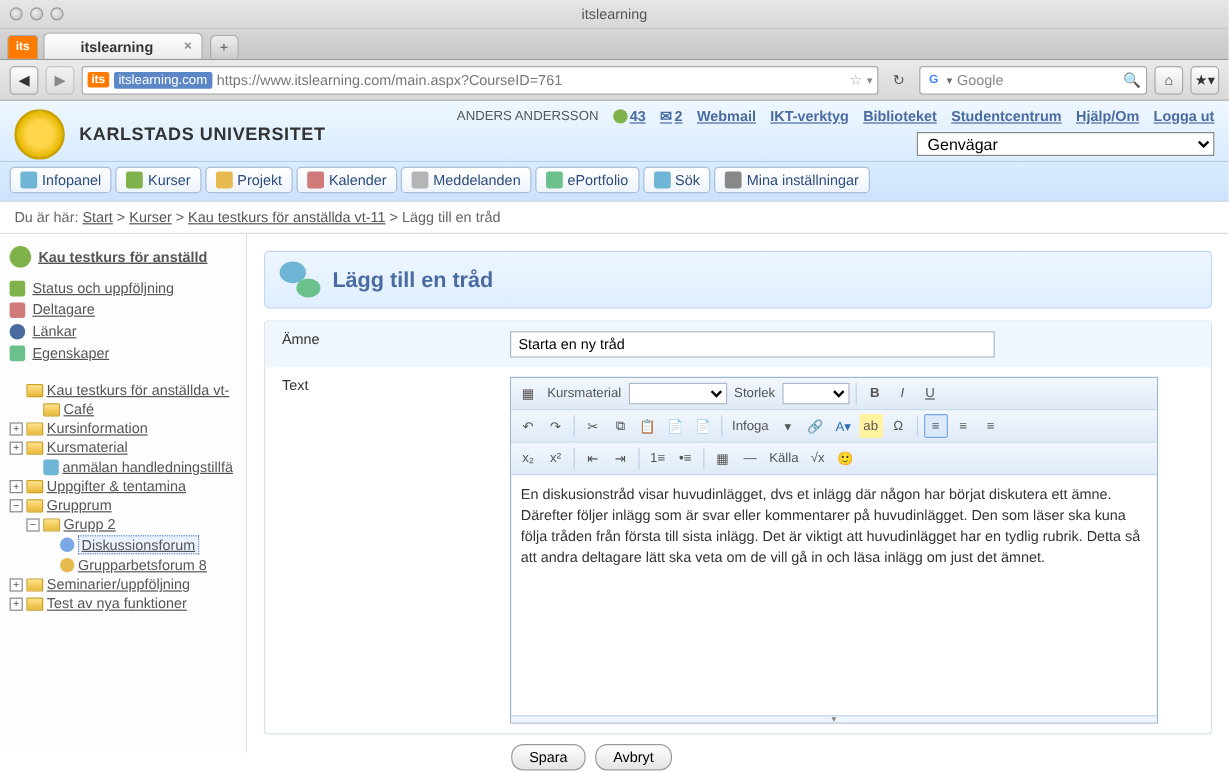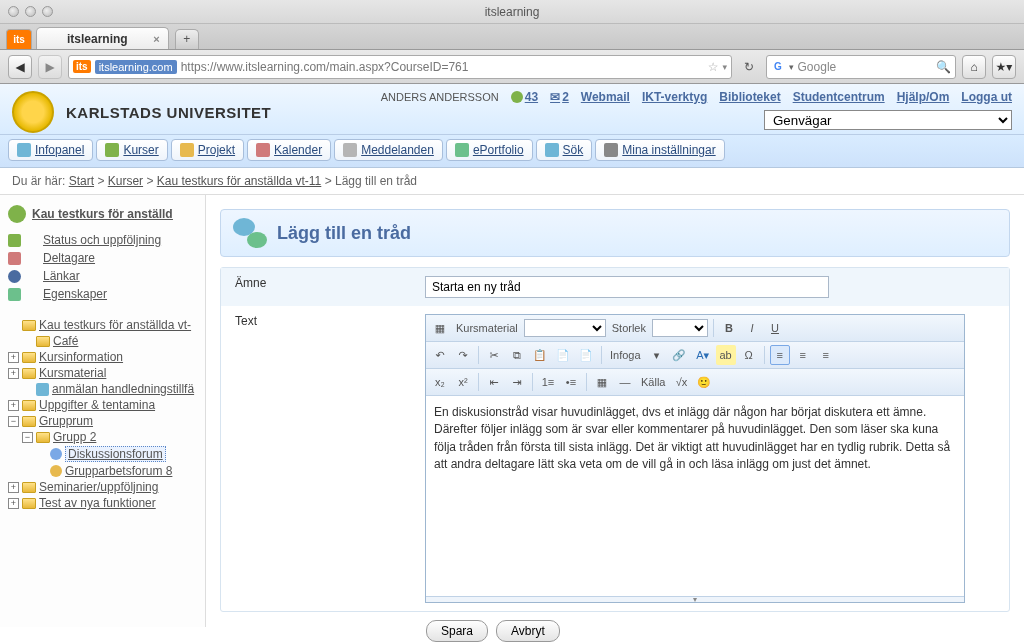--- a/index.html
+++ b/index.html
@@ -40,34 +40,34 @@
 .hdr-links { display: flex; gap: 12px; align-items: center; font-size: 12px; }
 .hdr-links a { color: #4a6ba0; font-weight: bold; text-decoration: underline; }
 .hdr-user { color: #555; font-size: 11px; }
 .people-badge { display: inline-flex; align-items: center; gap: 2px; color: #4e7c2f; font-weight: bold; text-decoration: underline; }
 .people-icon { width: 12px; height: 12px; background: #7fb24a; border-radius: 50%; display: inline-block; }
 .msg-badge { display: inline-flex; align-items: center; gap: 2px; color: #4a6ba0; font-weight: bold; text-decoration: underline; }
 .shortcut-select { width: 248px; height: 20px; border: 1px solid #888; background: #fff; margin-top: 2px; margin-bottom: 4px; padding: 0 4px; }
 
 
 .mainnav { display: flex; gap: 3px; padding: 4px 8px 6px 8px; background: linear-gradient(#d9ecff, #cde2fb); border-bottom: 1px solid #b4c8df; }
-.mn-item { background: linear-gradient(#fff,#eef4fb); border: 1px solid #a8bedb; border-radius: 4px; padding: 3px 8px; display: flex; align-items: center; gap: 4px; font-size: 12px; color: #2b4c7e; text-decoration: underline; }
+.mn-item { background: linear-gradient(#fff,#eef4fb); border: 1px solid #a8bedb; border-radius: 4px; padding: 3px 8px; display: flex; align-items: center; gap: 4px; font-size: 12px; color: #2b4c7e; }
 .mn-icon { width: 14px; height: 14px; display: inline-block; border-radius: 2px; }
 
 
 .breadcrumb { padding: 6px 12px; color: #666; border-bottom: 1px solid #ddd; }
 .breadcrumb a { color: #555; text-decoration: underline; }
 
 
 .body-area { display: flex; height: calc(100% - 24px - 26px - 34px - 70px - 30px - 28px); }
 .sidebar { width: 206px; border-right: 1px solid #ddd; padding: 10px 8px; background: #fdfdfd; }
 .sb-title { display: flex; align-items: center; gap: 6px; font-weight: bold; text-decoration: underline; margin-bottom: 8px; }
 .sb-title-icon { width: 18px; height: 18px; background: #7fb24a; border-radius: 50%; }
 .sb-menu { list-style: none; margin-bottom: 14px; }
-.sb-menu li { display: flex; align-items: center; gap: 22px; padding: 2px 0; }
+.sb-menu li { display: flex; align-items: center; gap: 6px; padding: 2px 0; }
 .sb-menu a { text-decoration: underline; }
 .sb-icon { width: 13px; height: 13px; display: inline-block; border-radius: 2px; }
 .tree { list-style: none; }
 .tree li { padding: 1px 0; }
 .tree-row { display: flex; align-items: center; gap: 3px; }
 .tree-toggle { width: 11px; height: 11px; border: 1px solid #888; background: #fff; font-size: 9px; line-height: 9px; text-align: center; color: #555; }
 .tree-spacer { width: 11px; height: 11px; display: inline-block; }
 .folder-icon { width: 14px; height: 11px; background: linear-gradient(#ffe28a,#e8b838); border: 1px solid #caa020; border-radius: 1px; }
 .forum-icon { width: 12px; height: 12px; background: #7aa8e6; border-radius: 50%; }
 .tree a { text-decoration: underline; color: #555; }

